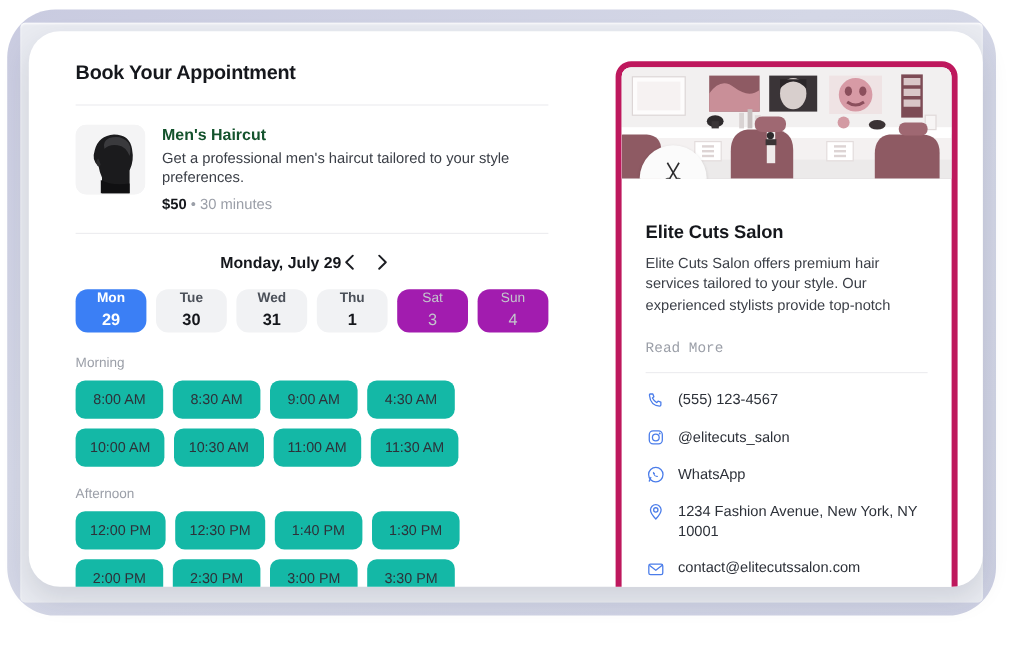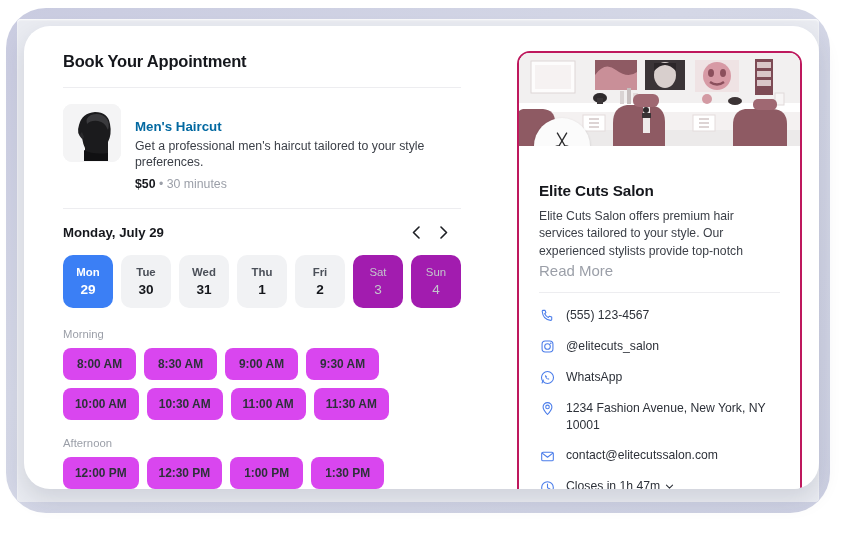--- a/index.html
+++ b/index.html
@@ -92,62 +92,61 @@
     border-radius: 9px;
     background: #f3f3f4;
     flex: none;
     overflow: hidden;
     position: relative;
   }
   .service-info { padding-top: 1px; }
   .service-name {
     font-size: 13.3px;
     font-weight: bold;
-    color: #0369a1;
+    color: #14532d;
     margin-bottom: 5px;
-    margin-top: 14px;
   }
   .service-desc {
     font-size: 12.3px;
     color: #3b3f47;
     margin-bottom: 6px;
     line-height: 1.3;
   }
   .service-meta {
     font-size: 12.3px;
     color: #9b9fa8;
   }
   .service-price {
     color: #15171c;
     font-weight: bold;
   }
 
   
   .date-header {
     display: flex;
     align-items: center;
-    justify-content: space-between;
+    justify-content: center;
     margin-bottom: 14px;
   }
   .date-label {
     font-size: 13.2px;
     font-weight: bold;
     color: #15171c;
   }
   .date-arrows { display: flex; gap: 14px; padding-right: 10px; }
   .arrow-btn {
     width: 14px; height: 16px;
     display: flex; align-items: center; justify-content: center;
     cursor: pointer;
   }
 
   .day-strip { display: flex; gap: 8px; margin-bottom: 20px; }
   .day-chip {
     width: 59px;
-    height: 53px;
+    height: 36px;
     border-radius: 10px;
     background: #f1f2f4;
     display: flex;
     flex-direction: column;
     align-items: center;
     justify-content: center;
     gap: 4px;
     cursor: pointer;
     box-sizing: border-box;
   }
@@ -170,35 +169,35 @@
     display: flex;
     flex-wrap: wrap;
     gap: 8px;
     margin-bottom: 17px;
   }
   .slot {
     min-width: 73px;
     height: 32px;
     padding: 0 12px;
     border-radius: 8px;
-    background: #d946ef;
+    background: #14b8a6;
     display: flex;
     align-items: center;
     justify-content: center;
     font-size: 11.9px;
-    font-weight: bold;
+    font-weight: normal;
     color: #2d3139;
     cursor: pointer;
     box-sizing: border-box;
   }
 
   
   .salon-card {
     width: 285px;
-    border: 2px solid #be185d;
+    border: 5px solid #be185d;
     border-radius: 13px;
     background: #fff;
     overflow: hidden;
     box-sizing: border-box;
   }
   .salon-photo {
     height: 93px;
     position: relative;
     overflow: hidden;
     background: #ddd7d9;
@@ -226,24 +225,25 @@
     color: #15171c;
     margin-bottom: 8px;
     letter-spacing: -.1px;
   }
   .salon-desc {
     font-size: 12.2px;
     color: #3b3f47;
     line-height: 1.42;
   }
   .read-more {
-    font-size: 15px;
+    font-size: 12px;
     color: #9b9fa8;
-    margin-top: 2px;
+    margin-top: 20px;
     cursor: pointer;
+    font-family: Liberation Mono, monospace;
   }
   .contact-divider {
     height: 1px;
     background: #ededf0;
     margin: 13px 0 0 0;
   }
   .contact-list { padding: 14px 20px 18px 20px; }
   .contact-row {
     display: flex;
     align-items: flex-start;
@@ -327,51 +327,47 @@
                 <div class="dnum">30</div>
               </div>
               <div class="day-chip">
                 <div class="dow">Wed</div>
                 <div class="dnum">31</div>
               </div>
               <div class="day-chip">
                 <div class="dow">Thu</div>
                 <div class="dnum">1</div>
               </div>
-              <div class="day-chip">
-                <div class="dow">Fri</div>
-                <div class="dnum">2</div>
-              </div>
               <div class="day-chip disabled">
                 <div class="dow">Sat</div>
                 <div class="dnum">3</div>
               </div>
               <div class="day-chip disabled">
                 <div class="dow">Sun</div>
                 <div class="dnum">4</div>
               </div>
             </div>
 
           <div id="slot-sections">
               <div class="slot-group-label">Morning</div>
               <div class="slot-grid">
                 <div class="slot">8:00 AM</div>
                 <div class="slot">8:30 AM</div>
                 <div class="slot">9:00 AM</div>
-                <div class="slot">9:30 AM</div>
+                <div class="slot">4:30 AM</div>
                 <div class="slot">10:00 AM</div>
                 <div class="slot">10:30 AM</div>
                 <div class="slot">11:00 AM</div>
                 <div class="slot">11:30 AM</div>
               </div>
               <div class="slot-group-label">Afternoon</div>
               <div class="slot-grid">
                 <div class="slot">12:00 PM</div>
                 <div class="slot">12:30 PM</div>
-                <div class="slot">1:00 PM</div>
+                <div class="slot">1:40 PM</div>
                 <div class="slot">1:30 PM</div>
                 <div class="slot">2:00 PM</div>
                 <div class="slot">2:30 PM</div>
                 <div class="slot">3:00 PM</div>
                 <div class="slot">3:30 PM</div>
                 <div class="slot">4:00 PM</div>
               </div>
             </div>
         </div>
 

